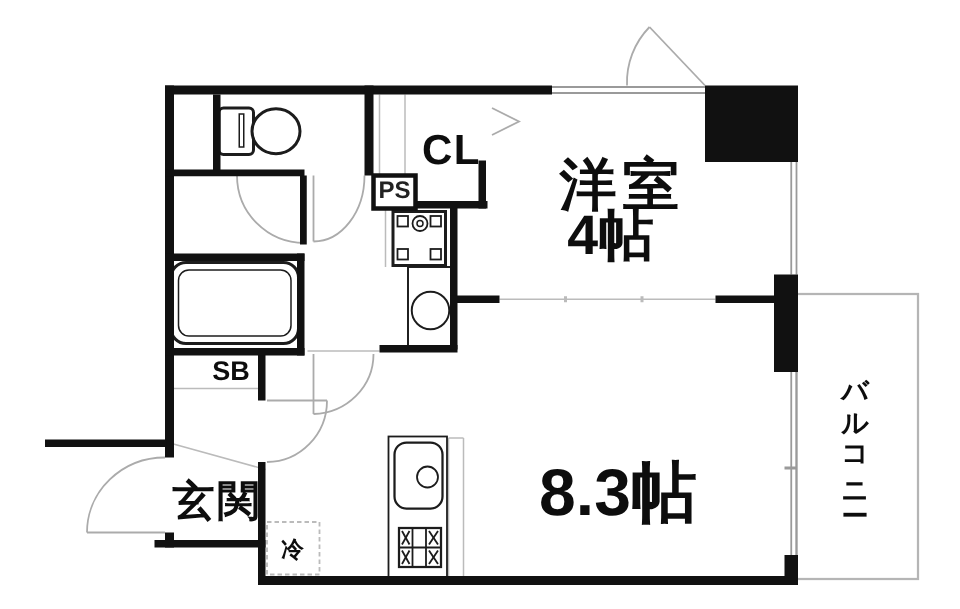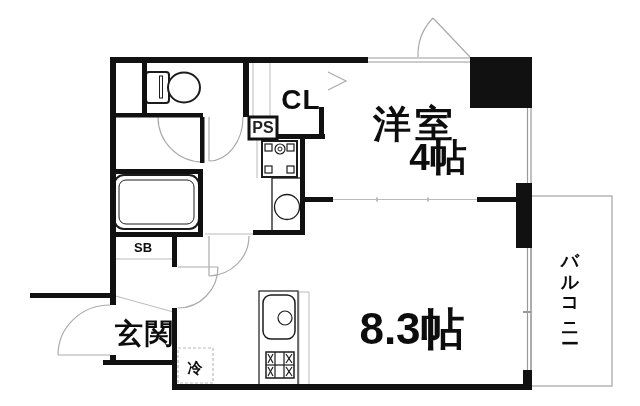--- a/index.html
+++ b/index.html
@@ -7,21 +7,21 @@
          font-family:"Liberation Sans",sans-serif;color:#0d0d0d;}
   #plan-svg{position:absolute;left:0;top:0;}
   .lbl{position:absolute;transform:translate(-50%,-50%);white-space:nowrap;
        color:#0d0d0d;line-height:1;letter-spacing:0;font-weight:bold;}
   .lbl-room-name{font-size:38px;letter-spacing:4px;}
   .lbl-room-size{font-size:37px;}
   .lbl-ldk{font-size:49px;letter-spacing:3px;}
   .lbl-ldk-size{font-size:44px;}
   .lbl-cl{font-size:28px;letter-spacing:1px;}
   .lbl-ps{font-size:16px;color:#222;}
-  .lbl-sb{font-size:13px;}
+  .lbl-sb{font-size:18px;margin-left:11px;}
   .lbl-genkan{font-size:28px;letter-spacing:2px;}
   .lbl-rei{font-size:15px;}
   .lbl-balcony{font-size:18px;writing-mode:vertical-rl;letter-spacing:3px;}
 </style>
 </head>
 <body>
 
 <div id="stage">
 
   <svg id="plan-svg" width="640" height="406" viewBox="0 0 640 406">
@@ -156,21 +156,21 @@
       <rect x="300" y="197" width="33" height="5"></rect>
       <rect x="477" y="197" width="40" height="5"></rect>
     </g>
 
     <g>
       <rect x="249" y="117" width="28" height="22" fill="#ffffff" stroke="#111111" stroke-width="3"></rect>
     </g>
   </svg>
 
   <div class="lbl lbl-room-name" style="left:415px;top:124px;text-align:right;">洋室</div>
-  <div class="lbl lbl-room-size" style="left:438px;top:157px;text-align:center;">4帖</div>
+  <div class="lbl lbl-room-size" style="left:407px;top:157px;text-align:center;">4帖</div>
 
   <div class="lbl lbl-ldk-size" style="left:412px;top:329px;">8.3帖</div>
 
   <div class="lbl lbl-cl" style="left:301px;top:100px;">CL</div>
 
   <div class="lbl lbl-ps" style="left:263px;top:128px;">PS</div>
 
   <div class="lbl lbl-sb" style="left:143px;top:247px;">SB</div>
 
   <div class="lbl lbl-genkan" style="left:145px;top:334px;">玄関</div>

